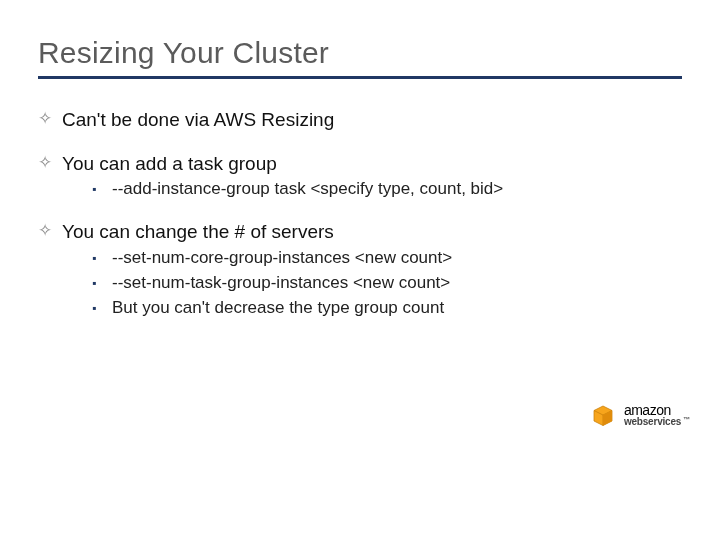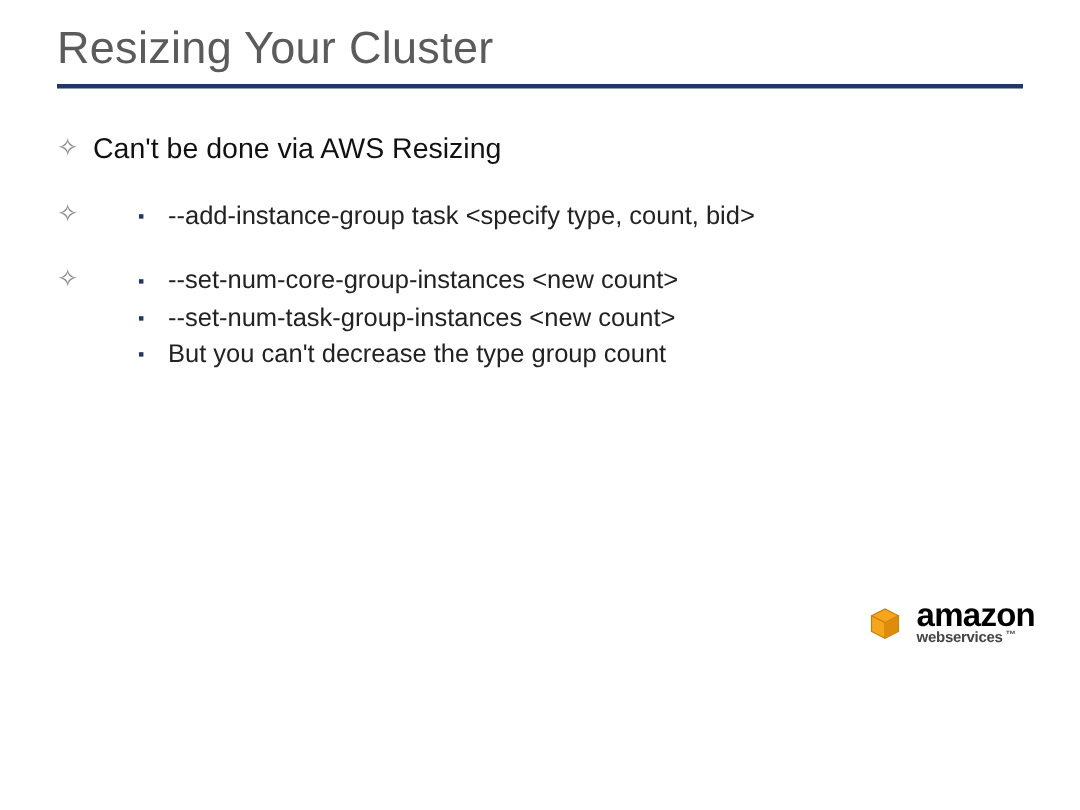--- a/index.html
+++ b/index.html
@@ -9,21 +9,21 @@
     height: 540px;
     background: #fff;
     font-family: Verdana, Geneva, sans-serif;
     color: #000;
     overflow: hidden;
   }
   .slide {
     box-sizing: border-box;
     width: 720px;
     height: 448px;
-    padding: 16px 38px 0 38px;
+    padding: 36px 38px 0 38px;
     position: relative;
   }
   .title {
     font-size: 30px;
     color: #5b5b5b;
     font-weight: 400;
     margin: 0 0 6px 0;
     letter-spacing: 0.2px;
   }
   .rule {
@@ -77,22 +77,22 @@
     display: flex;
     align-items: center;
     gap: 6px;
   }
   .logo .cube {
     width: 30px; height: 30px;
   }
   .logo .txt { line-height: 0.95; }
   .logo .a {
     font-family: Arial, sans-serif;
-    font-weight: 700;
-    font-size: 22px;
+    font-weight: 400;
+    font-size: 14px;
     color: #000;
     letter-spacing: -0.5px;
   }
   .logo .ws {
     font-family: Arial, sans-serif;
     font-weight: 700;
     font-size: 10px;
     color: #444;
     letter-spacing: -0.2px;
   }
@@ -113,32 +113,34 @@
   <div class="bullets">
 
     <div class="lvl1">
       <div class="mk">✧</div>
       <div class="tx">Can't be done via AWS Resizing</div>
     </div>
 
     <div class="lvl1">
       <div class="mk">✧</div>
       <div class="tx">
+        <div>You can add a task group</div>
         <div class="sub">
           <div class="lvl2">
             <div class="mk">▪</div>
             <div class="tx">--add-instance-group task &lt;specify type, count, bid&gt;</div>
           </div>
         </div>
       </div>
     </div>
 
     <div class="lvl1">
       <div class="mk">✧</div>
       <div class="tx">
+        <div>You can change the # of servers</div>
         <div class="sub">
           <div class="lvl2">
             <div class="mk">▪</div>
             <div class="tx">--set-num-core-group-instances &lt;new count&gt;</div>
           </div>
           <div class="lvl2">
             <div class="mk">▪</div>
             <div class="tx">--set-num-task-group-instances &lt;new count&gt;</div>
           </div>
           <div class="lvl2">

